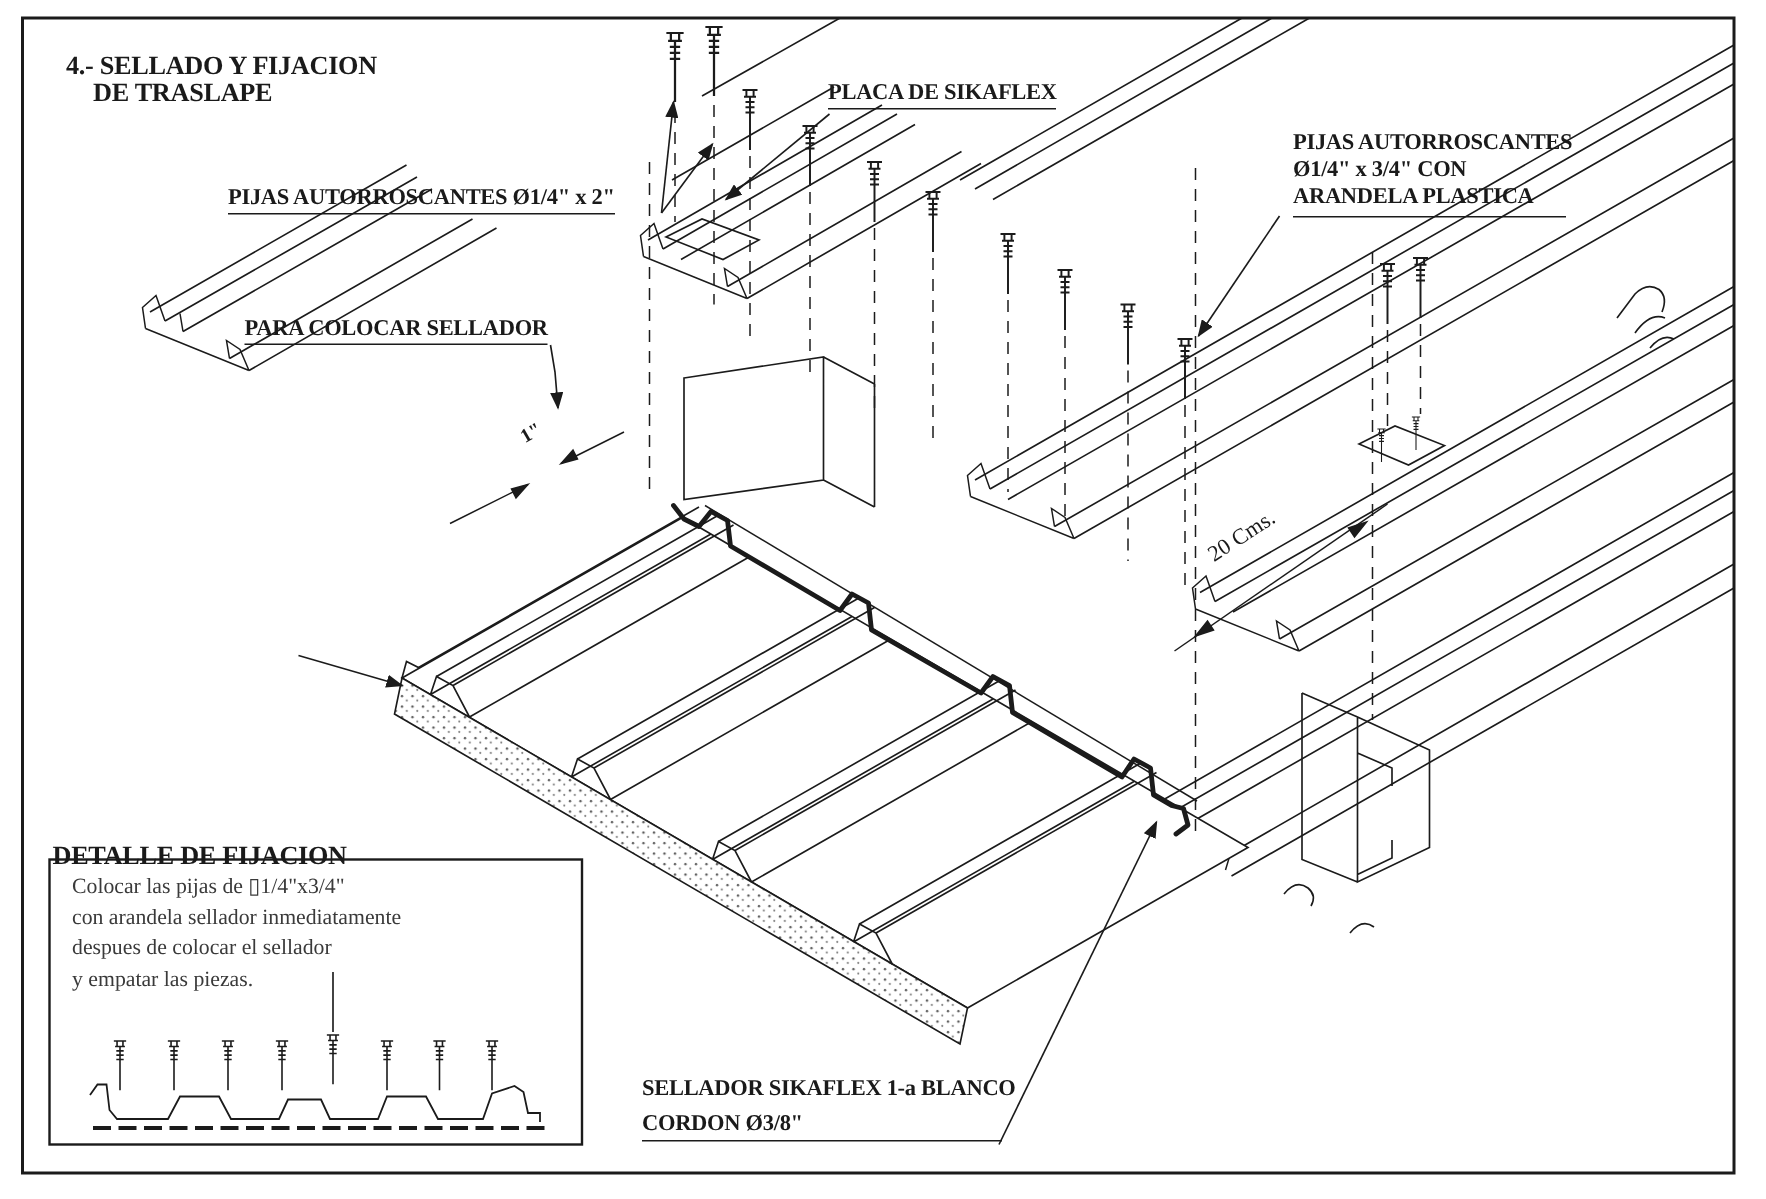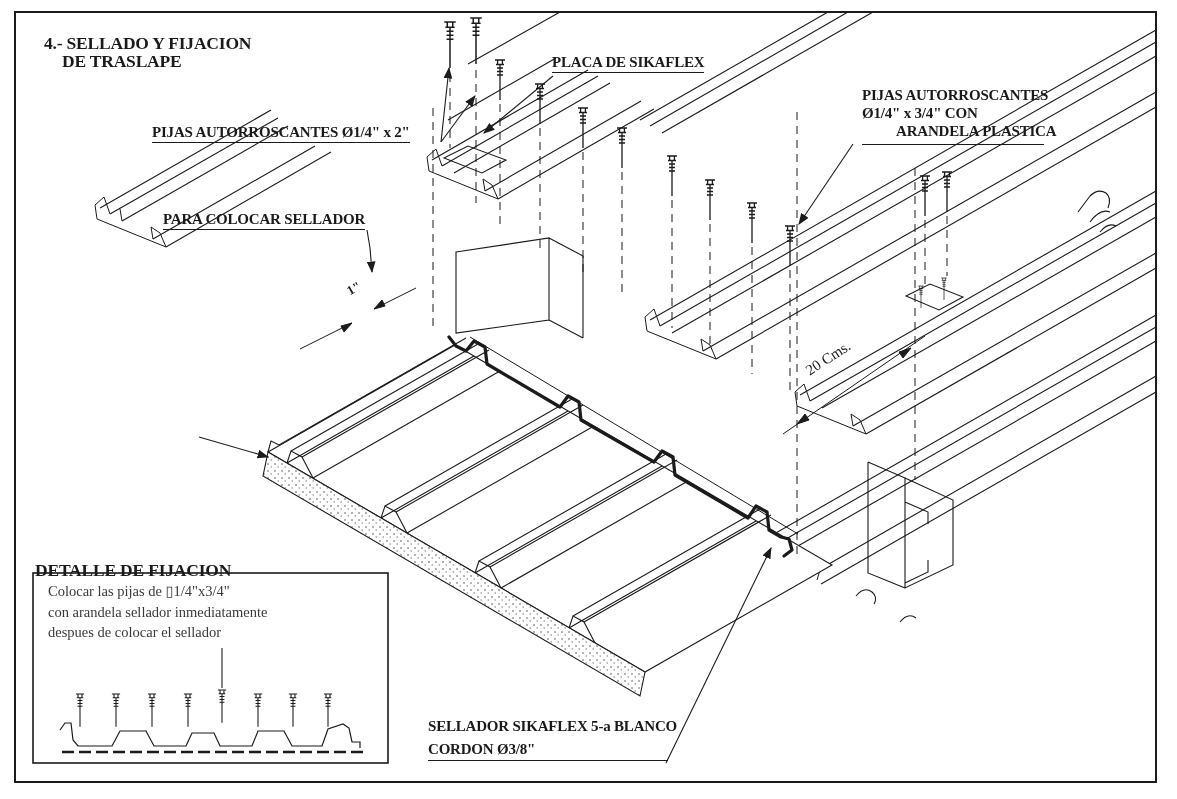--- a/index.html
+++ b/index.html
@@ -176,35 +176,36 @@
 <div class="txt title" style="left:44px;top:33px;">4.- SELLADO Y FIJACION</div>
 <div class="txt title" style="left:62px;top:51px;">DE TRASLAPE</div>
 
 <div class="txt lbl underline" style="left:152px;top:124px;">PIJAS AUTORROSCANTES Ø1/4" x 2"</div>
 
 <div class="txt lbl underline" style="left:552px;top:54px;">PLACA DE SIKAFLEX</div>
 
 <div class="txt" style="left:862px;top:86px;width:182px;border-bottom:1.6px solid #1b1b1b;padding-bottom:4px;">
   <div class="lbl" style="line-height:18px;">PIJAS AUTORROSCANTES</div>
   <div class="lbl" style="line-height:18px;">Ø1/4" x 3/4" CON</div>
-  <div class="lbl" style="line-height:18px;margin-left:34px;">ARANDELA PLASTICA</div>
+  <div class="lbl" style="line-height:18px;">ARANDELA PLASTICA</div>
 </div>
 
 <div class="txt lbl underline" style="left:163px;top:211px;">PARA COLOCAR SELLADOR</div>
 
 
 <div class="txt dim rot30" style="left:352px;top:283px;">1"</div>
 <div class="txt dim20 rot33" style="left:812px;top:362px;">20 Cms.</div>
 
 <div class="txt title" style="left:35px;top:560px;">DETALLE DE FIJACION</div>
 
 <div class="txt note" style="left:48px;top:581px;">
   <div>Colocar las pijas de ▯1/4"x3/4"</div>
   <div>con arandela sellador inmediatamente</div>
   <div>despues de colocar el sellador</div>
+  <div>y empatar las piezas.</div>
 </div>
 
 <div class="txt" style="left:428px;top:716px;width:240px;border-bottom:1.6px solid #1b1b1b;padding-bottom:3px;">
-  <div class="lbl" style="line-height:20px;margin-bottom:6px;">SELLADOR SIKAFLEX 5-a BLANCO</div>
+  <div class="lbl" style="line-height:20px;margin-bottom:6px;">SELLADOR SIKAFLEX 1-a BLANCO</div>
   <div class="lbl" style="line-height:15px;">CORDON Ø3/8"</div>
 </div>
 
 </div>
 
 </body></html>

